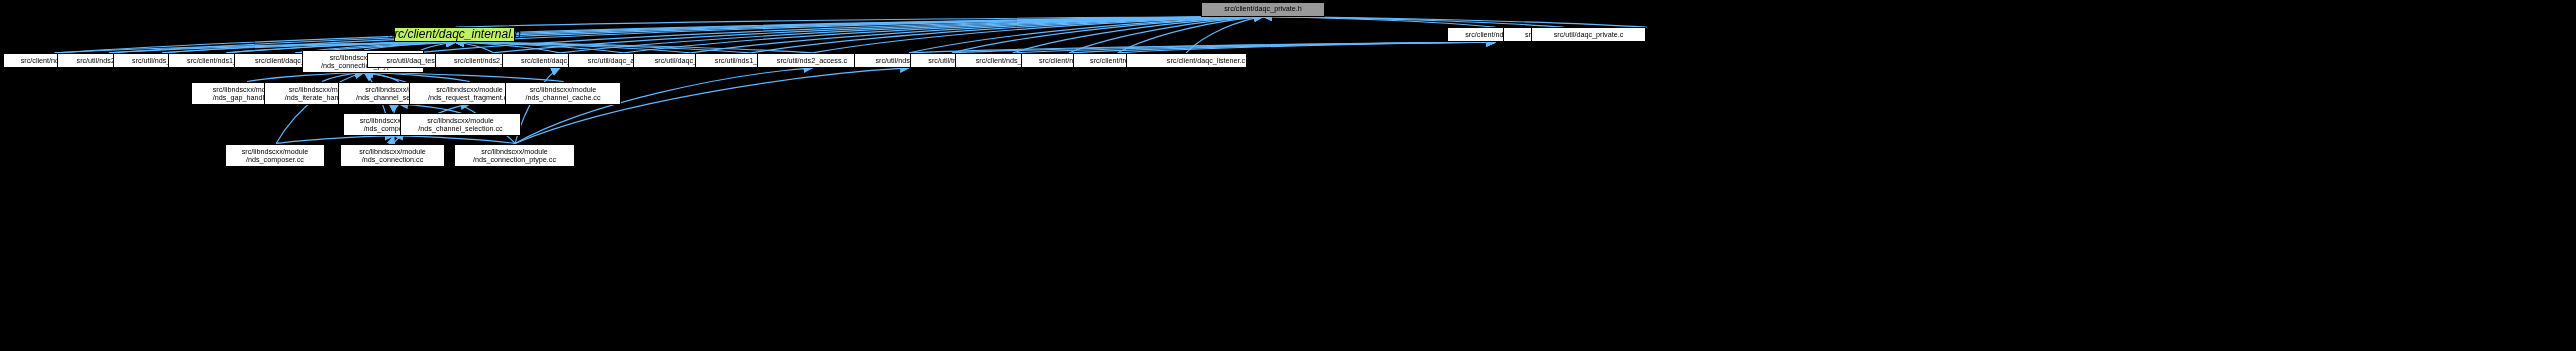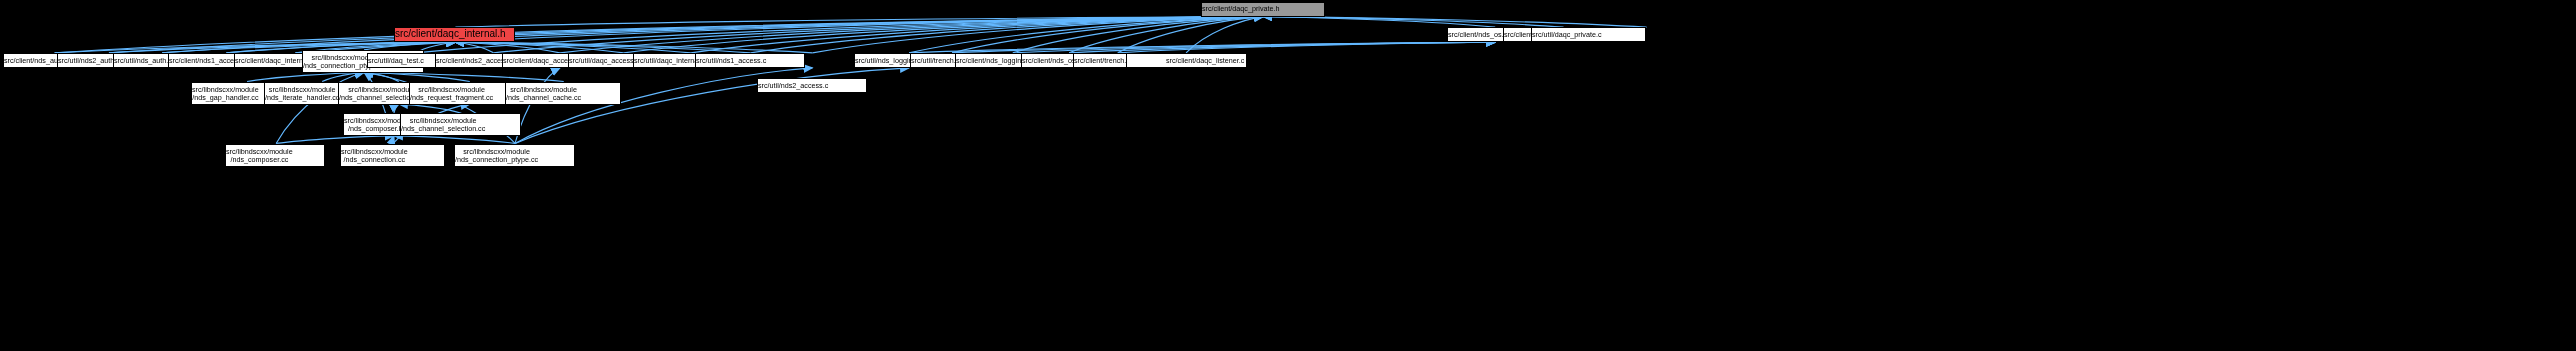--- a/index.html
+++ b/index.html
@@ -1,20 +1,20 @@
 <!DOCTYPE html>
 <html style="font-size:12px"><head>
 <meta charset="utf-8">
 <style>
   html,body{margin:0;padding:0;background:#000;}
   #canvas{position:relative;width:2576px;height:351px;background:#000;overflow:hidden;
           font-family:"Liberation Sans",sans-serif;}
   svg#edges{position:absolute;left:0;top:0;width:2576px;height:351px;}
   .node{position:absolute;box-sizing:border-box;border:0.8px solid #000;
-        display:flex;align-items:center;justify-content:flex-start;text-align:center;
+        display:flex;align-items:center;justify-content:center;text-align:center;
         color:#000;background:#fff;line-height:1.05;letter-spacing:0;}
   .node.root{background:#999;}
   .node .lbl{display:block;white-space:pre;}
 </style>
 </head>
 <body>
 
 <div id="canvas">
   <svg id="edges" viewBox="0 0 3410 465" width="2576" height="351">
       <defs>
@@ -76,21 +76,21 @@
       <path d="M143,70 C525.25,43.599999999999994 1243.8799999999999,25.839999999999996 1672,22" fill="none" stroke="#63b8ff" stroke-width="1.5" marker-end="url(#ah)"></path>
       <path d="M71,70 C471.25,43.599999999999994 1223.72,25.839999999999996 1672,22" fill="none" stroke="#63b8ff" stroke-width="1.5" marker-end="url(#ah)"></path>
       <path d="M2180,36 C2053,28.299999999999997 1814.24,23.119999999999997 1672,22" fill="none" stroke="#63b8ff" stroke-width="1.5" marker-end="url(#ah)"></path>
       <path d="M2070,36 C1970.5,28.299999999999997 1783.44,23.119999999999997 1672,22" fill="none" stroke="#63b8ff" stroke-width="1.5" marker-end="url(#ah)"></path>
       <path d="M1979.5,36 C1902.625,28.299999999999997 1758.1,23.119999999999997 1672,22" fill="none" stroke="#63b8ff" stroke-width="1.5" marker-end="url(#ah)"></path>
       <path d="M602,36 C869.5,28.299999999999997 1372.4,23.119999999999997 1672,22" fill="none" stroke="#63b8ff" stroke-width="1.5" marker-end="url(#ah)"></path>
     </svg>
 <div class="node root" style="left: 1201px; top: 1.5px; width: 124px; height: 15px; font-size: 7.2px; background: rgb(153, 153, 153); border-color: rgb(0, 0, 0);">
       <span class="lbl">src/client/daqc_private.h</span>
     </div>
-    <div class="node" style="left: 394px; top: 27px; width: 121px; height: 15px; font-size: 10px; background: #ef4444; border-color: rgb(0, 0, 0);">
+    <div class="node" style="left: 394px; top: 27px; width: 121px; height: 15px; font-size: 12px; background: #bef264; border-color: rgb(0, 0, 0); font-style: italic;">
       <span class="lbl">src/client/daqc_internal.h</span>
     </div>
     <div class="node" style="left: 1447px; top: 27px; width: 96px; height: 15px; font-size: 7.2px; background: rgb(255, 255, 255); border-color: rgb(0, 0, 0);">
       <span class="lbl">src/client/nds_os.h</span>
     </div>
     <div class="node" style="left: 1503px; top: 27px; width: 121px; height: 15px; font-size: 7.2px; background: rgb(255, 255, 255); border-color: rgb(0, 0, 0);">
       <span class="lbl">src/client/daqc_private.c</span>
     </div>
     <div class="node" style="left: 1531px; top: 27px; width: 115px; height: 15px; font-size: 7.2px; background: rgb(255, 255, 255); border-color: rgb(0, 0, 0);">
       <span class="lbl">src/util/daqc_private.c</span>
@@ -125,21 +125,21 @@
     </div>
     <div class="node" style="left: 568px; top: 53px; width: 110px; height: 15px; font-size: 7.2px; background: rgb(255, 255, 255); border-color: rgb(0, 0, 0);">
       <span class="lbl">src/util/daqc_access.c</span>
     </div>
     <div class="node" style="left: 633px; top: 53px; width: 115px; height: 15px; font-size: 7.2px; background: rgb(255, 255, 255); border-color: rgb(0, 0, 0);">
       <span class="lbl">src/util/daqc_internal.c</span>
     </div>
     <div class="node" style="left: 695px; top: 53px; width: 110px; height: 15px; font-size: 7.2px; background: rgb(255, 255, 255); border-color: rgb(0, 0, 0);">
       <span class="lbl">src/util/nds1_access.c</span>
     </div>
-    <div class="node" style="left: 757px; top: 53px; width: 110px; height: 15px; font-size: 7.2px; background: rgb(255, 255, 255); border-color: rgb(0, 0, 0); margin-top: 25px;">
+    <div class="node" style="left: 757px; top: 53px; width: 110px; height: 15px; font-size: 7.2px; background: rgb(255, 255, 255); border-color: rgb(0, 0, 0);">
       <span class="lbl">src/util/nds2_access.c</span>
     </div>
     <div class="node" style="left: 854px; top: 53px; width: 110px; height: 15px; font-size: 7.2px; background: rgb(255, 255, 255); border-color: rgb(0, 0, 0);">
       <span class="lbl">src/util/nds_logging.c</span>
     </div>
     <div class="node" style="left: 910px; top: 53px; width: 85px; height: 15px; font-size: 7.2px; background: rgb(255, 255, 255); border-color: rgb(0, 0, 0);">
       <span class="lbl">src/util/trench.c</span>
     </div>
     <div class="node" style="left: 955px; top: 53px; width: 116px; height: 15px; font-size: 7.2px; background: rgb(255, 255, 255); border-color: rgb(0, 0, 0);">
       <span class="lbl">src/client/nds_logging.c</span>

